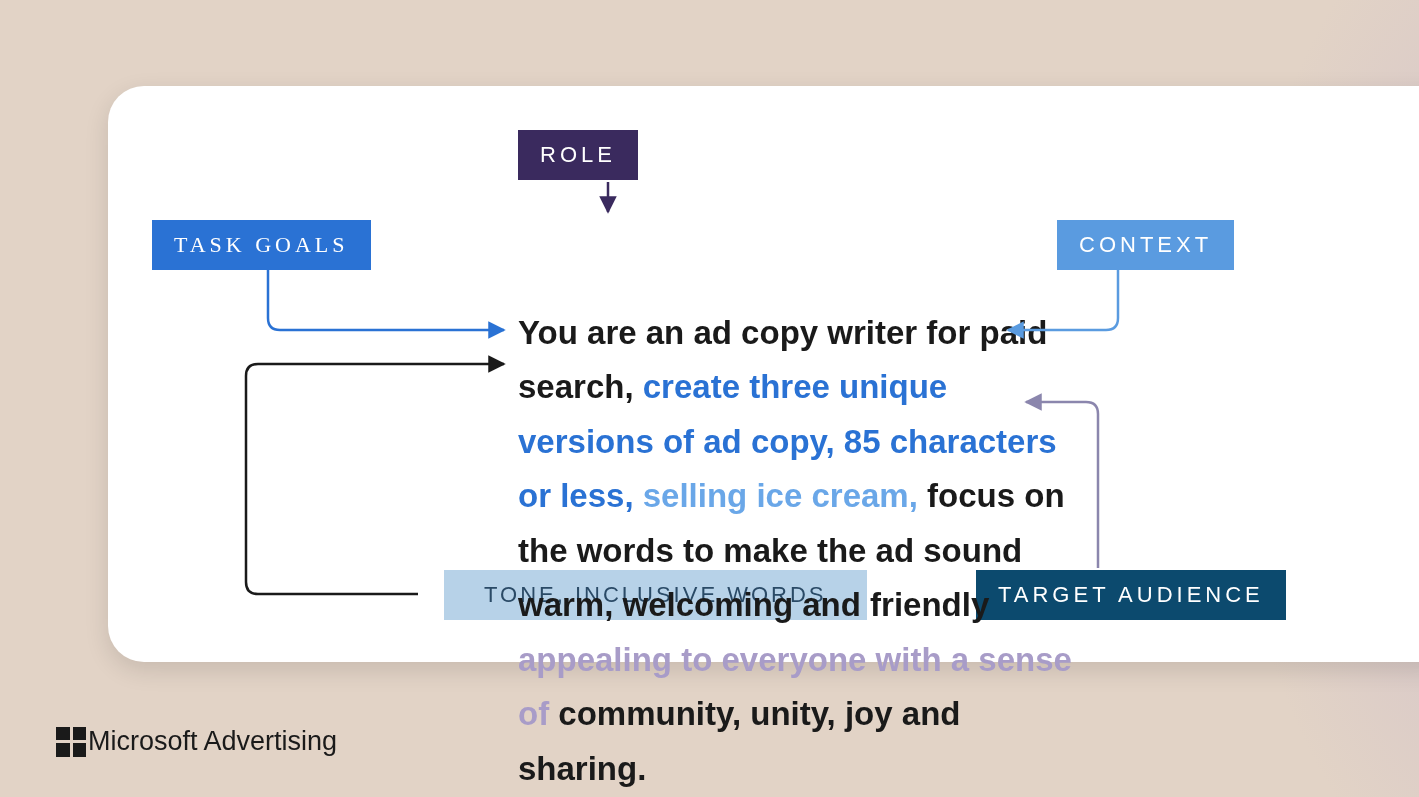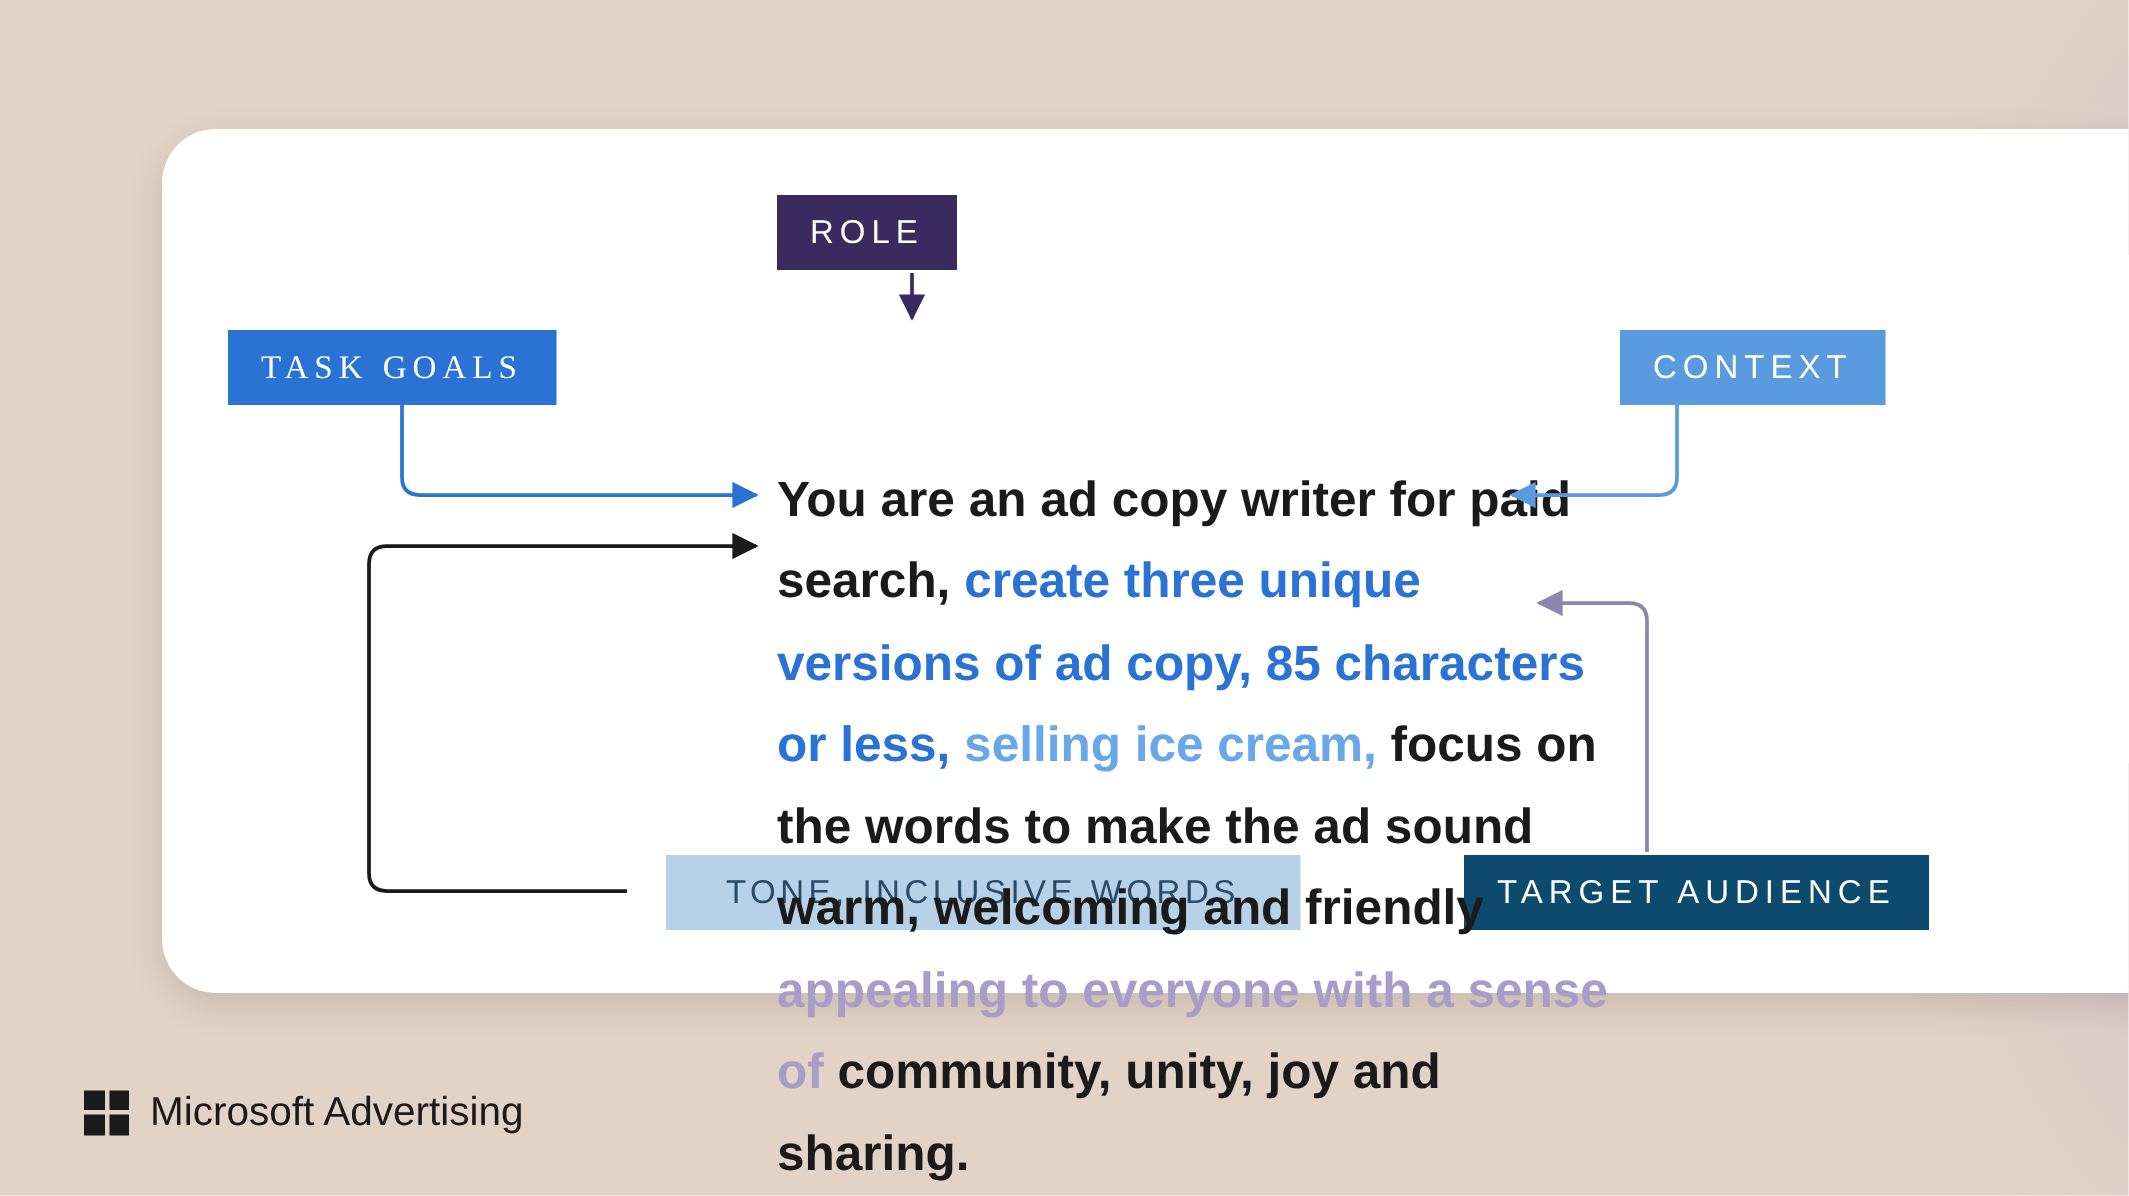--- a/index.html
+++ b/index.html
@@ -60,21 +60,21 @@
   .c-context { color: #6aa7e8; }
   .c-tone    { color: #1a1a1a; }
   .c-target  { color: #a89cc8; }
   .c-tone2   { color: #1a1a1a; }
   .brand {
     position: absolute;
     left: 56px;
     bottom: 40px;
     display: flex;
     align-items: center;
-    gap: 14px;
+    gap: 2px;
   }
   .ms-logo {
     width: 30px;
     height: 30px;
     display: grid;
     grid-template-columns: 1fr 1fr;
     grid-template-rows: 1fr 1fr;
     gap: 3px;
   }
   .ms-logo div { background: #1a1a1a; }
@@ -90,21 +90,21 @@
 <body>
 
 <div class="bg-wave"></div>
 
 <div class="card">
 
   <div class="label label-role" style="left:410px; top:44px;">ROLE</div>
 
   <div class="label label-taskgoals" style="left:44px; top:134px;">TASK GOALS</div>
 
-  <div class="label label-context" style="left:972px; top:134px;">CONTEXT</div>
+  <div class="label label-context" style="left:949px; top:134px;">CONTEXT</div>
 
   <div class="label label-tone" style="left:312px; top:484px; padding-left:40px; padding-right:40px;">TONE, INCLUSIVE WORDS</div>
 
   <div class="label label-target" style="left:854px; top:484px;">TARGET AUDIENCE</div>
 
   <div class="prompt">
     <span class="c-role">You are an ad copy writer for paid search, </span><span class="c-task">create three unique versions of ad copy, 85 characters or less, </span><span class="c-context">selling ice cream, </span><span class="c-tone">focus on the words to make the ad sound warm, welcoming and friendly </span><span class="c-target">appealing to everyone with a sense of </span><span class="c-tone2">community, unity, joy and sharing.</span>
   </div>
 
   <svg class="connectors">

